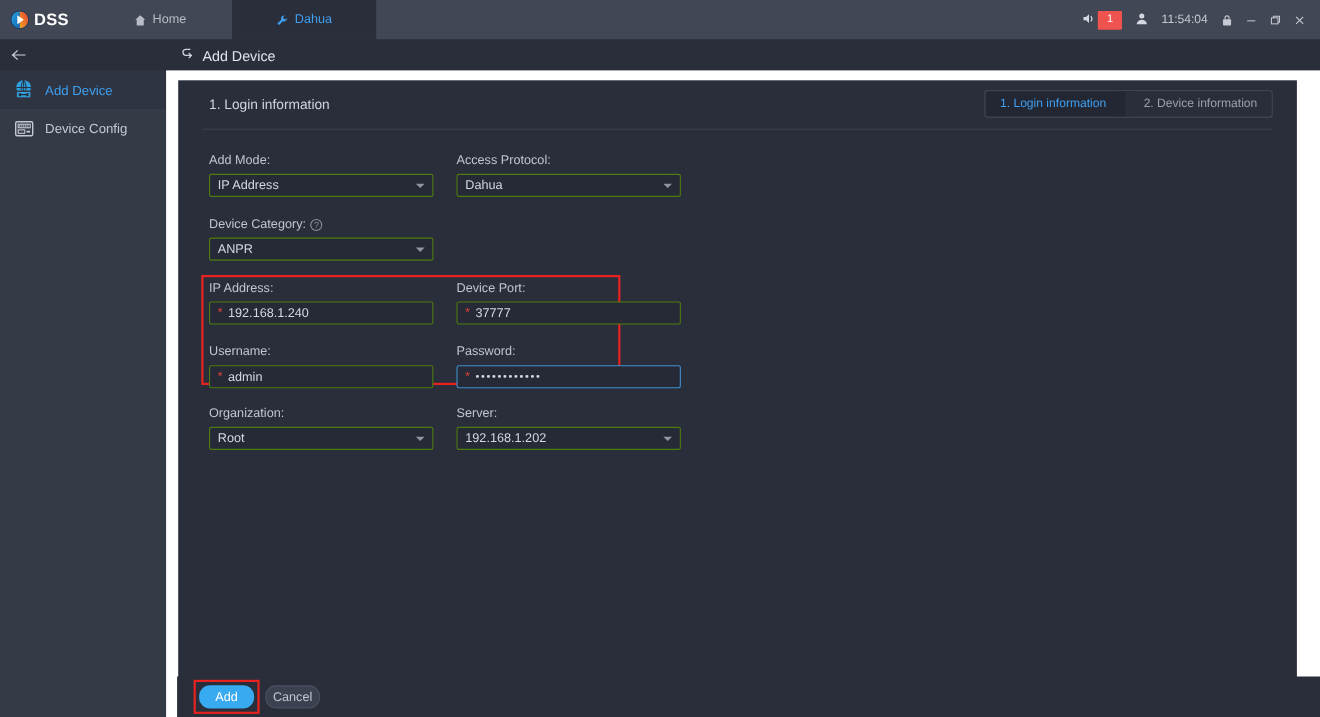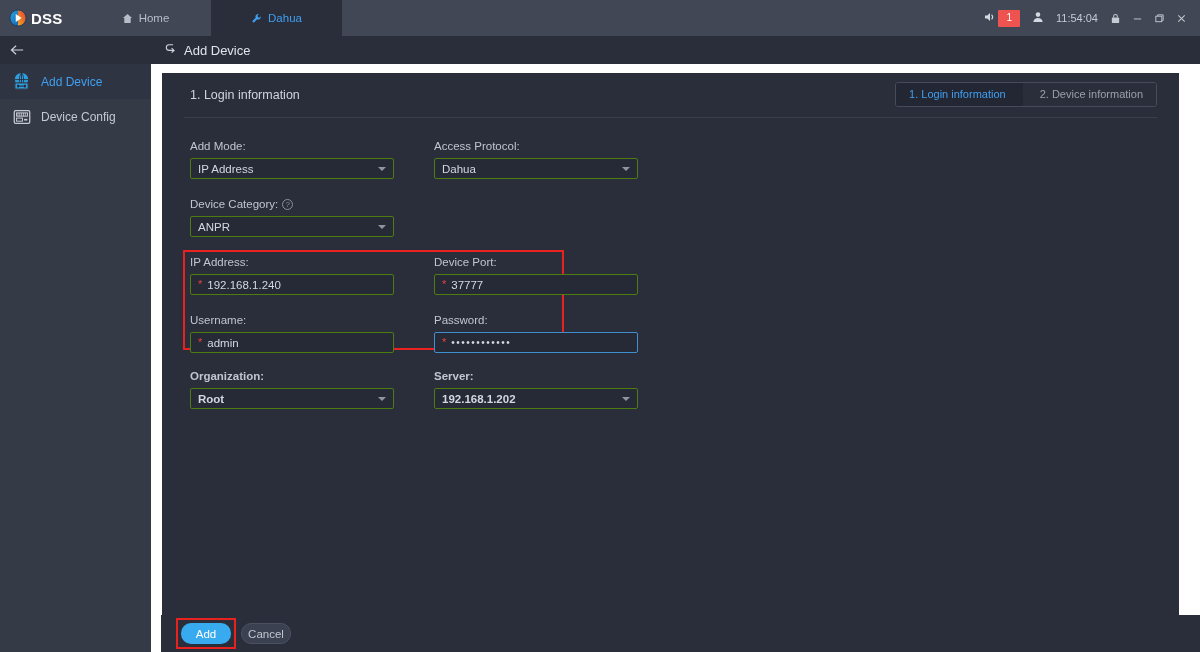--- a/index.html
+++ b/index.html
@@ -96,21 +96,21 @@
   .step.active::after {
     content:""; position:absolute; right: -7px; top: 0; width: 14px; height: 100%;
     background: #232734; transform: skewX(-14deg); border-right: 1px solid #454b5b;
   }
   .step.second { padding-left: 17px; }
   .divider { height: 1px; background: #3a3f4d; margin: 0 22px; }
 
   .form { padding: 22px 0 0 28px; position: relative; }
   .row { display: flex; margin-bottom: 19px; }
   .field { width: 204px; }
-  .field.right { margin-left: 40px; }
+  .field.right { margin-left: 21px; }
   .flabel {
     font-size: 11.5px; color: #c0c5d0; margin-bottom: 6px; display: flex; align-items: center; gap: 4px;
   }
   .help-ico {
     width: 11px; height: 11px; border-radius: 50%; border: 1px solid #8a909d;
     color: #8a909d; font-size: 8px; line-height: 9px; text-align: center; display: inline-block;
   }
   .select, .textinput {
     position: relative; width: 100%; height: 21px;
     background: #262a36; border: 1px solid #4d7c0f; border-radius: 2px;
@@ -366,21 +366,21 @@
             <div class="field right">
               <div class="flabel">Password:</div>
               <div class="textinput focused">
                 <span class="req">*</span>
                 <span class="dots">••••••••••••</span>
               </div>
             </div>
           </div>
         </div>
 
-        <div class="row" style="margin-top:14px;font-weight:bold;">
+        <div class="row" style="margin-top:14px;">
           <div class="field">
             <div class="flabel">Organization:</div>
             <div class="select">
               <span>Root</span>
               <span class="caret"></span>
             </div>
           </div>
           <div class="field right">
             <div class="flabel">Server:</div>
             <div class="select">

